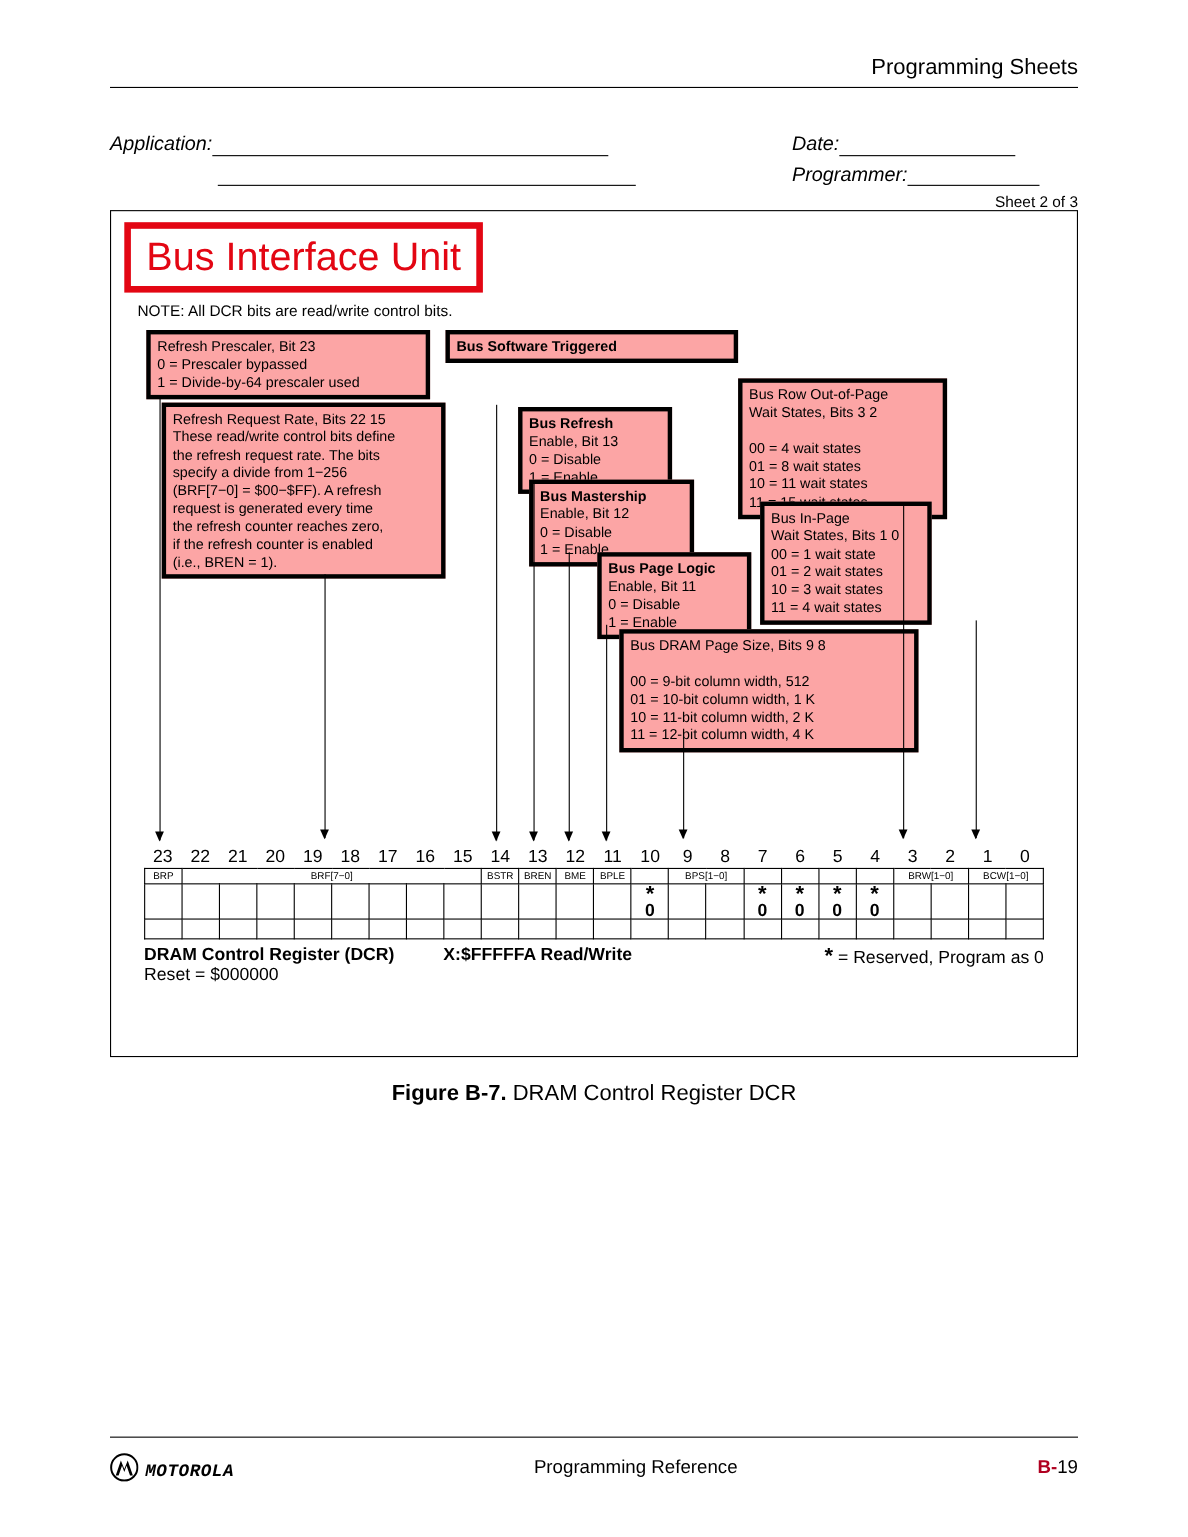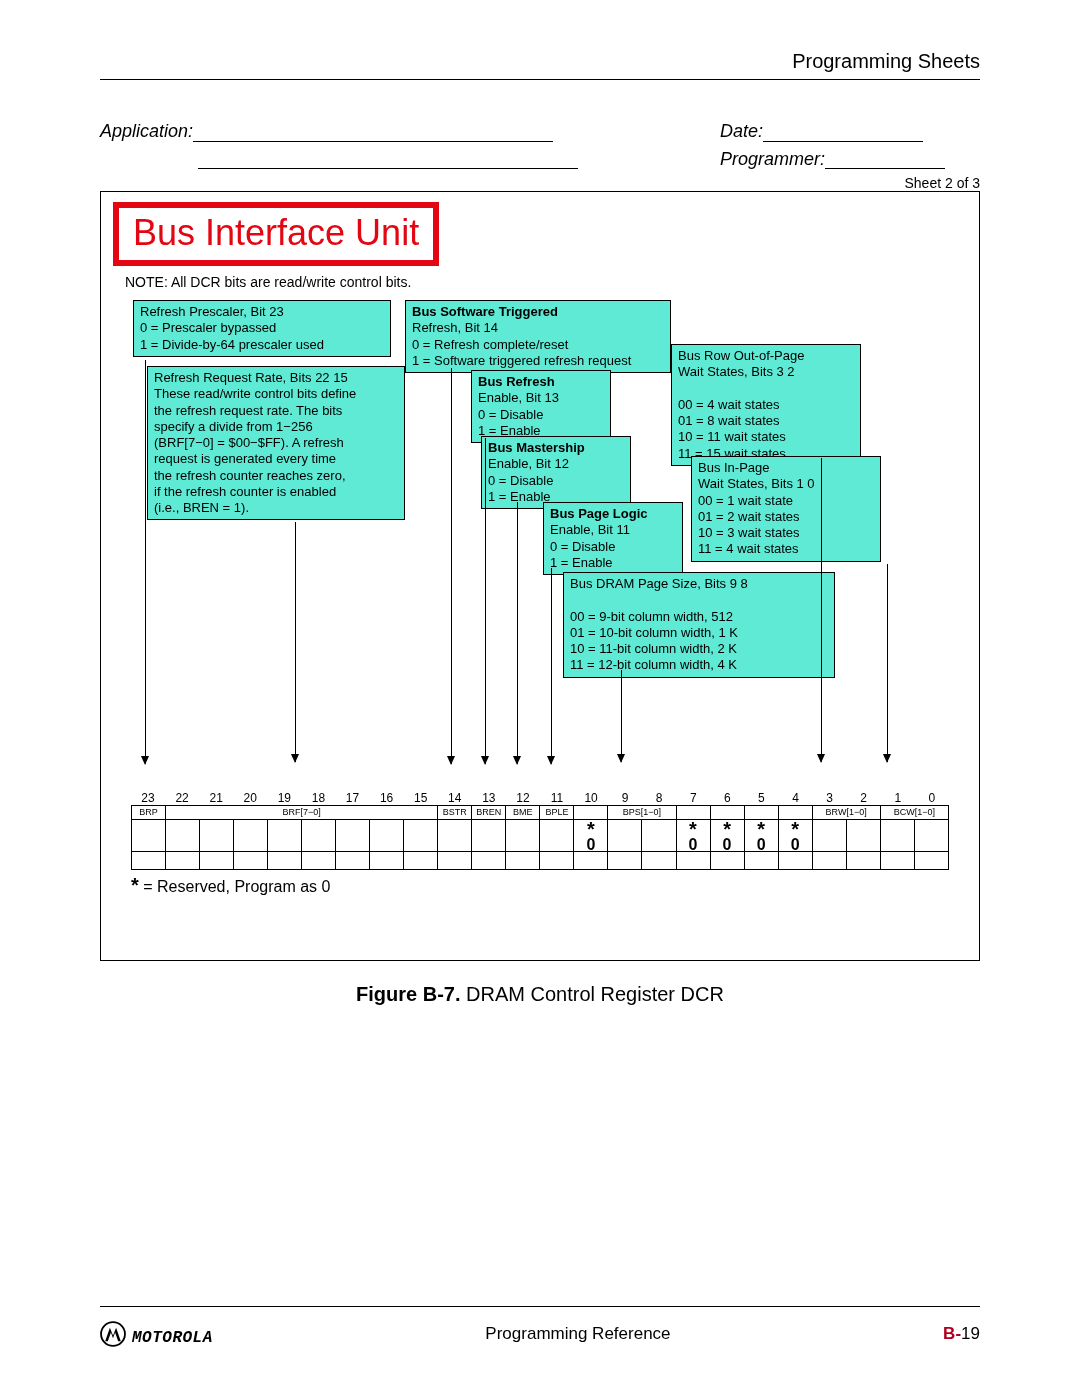--- a/index.html
+++ b/index.html
@@ -38,25 +38,25 @@
     font-weight: 400;
     margin-bottom: 6px;
     margin-left: -2px;
     background: #fff;
   }
   .note { font-size: 14px; margin: 2px 0 10px 10px; }
 
   
   .dbox {
     position: absolute;
-    border: 1px solid #000000;
+    border: 4px solid #000000;
     font-size: 13px;
     line-height: 1.25;
     padding: 3px 6px;
-    background: #5eead4;
+    background: #fca5a5;
   }
   .dbox b { font-weight: bold; }
 
   
   .arrow {
     position: absolute;
     width: 1px;
     background: #000;
   }
   .arrow::after {
@@ -65,21 +65,21 @@
     bottom: -1px; left: -4px;
     border-left: 4.5px solid transparent;
     border-right: 4.5px solid transparent;
     border-top: 9px solid #000;
   }
   .hline { position:absolute; height:1px; background:#000; }
 
   
   .bit-area { position: absolute; left: 30px; right: 30px; bottom: 64px; }
   .bit-nums { display: flex; }
-  .bit-nums div { flex: 1; text-align: center; font-size: 12px; }
+  .bit-nums div { flex: 1; text-align: center; font-size: 16px; }
   .bit-table { width: 100%; border-collapse: collapse; table-layout: fixed; }
   .bit-table td { border: 1px solid #000; height: 28px; text-align: center; font-size: 18px; vertical-align: middle; padding:0;}
   .bit-table tr.labels td { height: 14px; font-size: 9px; padding:0 1px; border-top:1px solid #000;margin-top:32px;}
   .star { font-weight: bold; font-size: 20px; line-height:0.9;}
   .reg-info { display:flex; justify-content:space-between; font-size:16px; margin-top:6px;}
   .reg-info b { font-weight:bold;}
   .reserved-note { font-size:16px;}
 
   .figcap { text-align:center; font-size:20px; margin-top:22px;}
   .figcap b { font-weight:bold; }
@@ -126,23 +126,20 @@
 specify a divide from 1−256
 (BRF[7−0] = $00−$FF). A refresh
 request is generated every time
 the refresh counter reaches zero,
 if the refresh counter is enabled
 (i.e., BREN = 1).</pre>
     </div>
 
   <div class="dbox" style="left:304px; top:108px; width:266px;">
     <b>Bus Software Triggered</b><br>
-    <pre style="font-family:inherit; white-space:pre-wrap; margin:0">Refresh, Bit 14
-0 = Refresh complete/reset
-1 = Software triggered refresh request</pre>
   </div>
   <div class="dbox" style="left:370px; top:178px; width:140px;">
     <b>Bus Refresh</b><br>
     <pre style="font-family:inherit; white-space:pre-wrap; margin:0">Enable, Bit 13
 0 = Disable
 1 = Enable</pre>
   </div>
   <div class="dbox" style="left:380px; top:244px; width:150px;">
     <b>Bus Mastership</b><br>
     <pre style="font-family:inherit; white-space:pre-wrap; margin:0">Enable, Bit 12
@@ -165,21 +162,21 @@
     </div>
   <div class="dbox" style="left:570px; top:152px; width:190px;">
       <pre style="font-family:inherit; white-space:pre-wrap; margin:0">Bus Row Out-of-Page
 Wait States, Bits 3 2
 
 00 = 4 wait states
 01 = 8 wait states
 10 = 11 wait states
 11 = 15 wait states</pre>
     </div>
-  <div class="dbox" style="left:590px; top:264px; width:190px;">
+  <div class="dbox" style="left:590px; top:264px; width:156px;">
       <pre style="font-family:inherit; white-space:pre-wrap; margin:0">Bus In-Page
 Wait States, Bits 1 0
 00 = 1 wait state
 01 = 2 wait states
 10 = 3 wait states
 11 = 4 wait states</pre>
     </div>
 
   
   <div class="arrow" style="left:44px;  top:168px; height:404px;"></div>
@@ -288,20 +285,26 @@
             <td style="height: 18px;"></td>
             <td style="height: 18px;"></td>
             <td style="height: 18px;"></td>
             <td style="height: 18px;"></td>
             <td style="height: 18px;"></td>
             <td style="height: 18px;"></td>
           </tr>
     </tbody>
       </table>
     <div class="reg-info">
+      <div>
+        <b>DRAM Control Register (DCR)</b>
+        &nbsp;&nbsp;&nbsp;&nbsp;&nbsp;&nbsp;&nbsp;&nbsp;
+        <b>X:$FFFFFA Read/Write</b><br>
+        <span>Reset = $000000</span>
+      </div>
       <div class="reserved-note">
         <span class="star">*</span> <span>= Reserved, Program as 0</span>
       </div>
     </div>
   </div>
 </div>
 
 <div class="figcap">
   <b>Figure B-7.</b> <span>DRAM Control Register DCR</span>
 </div>

